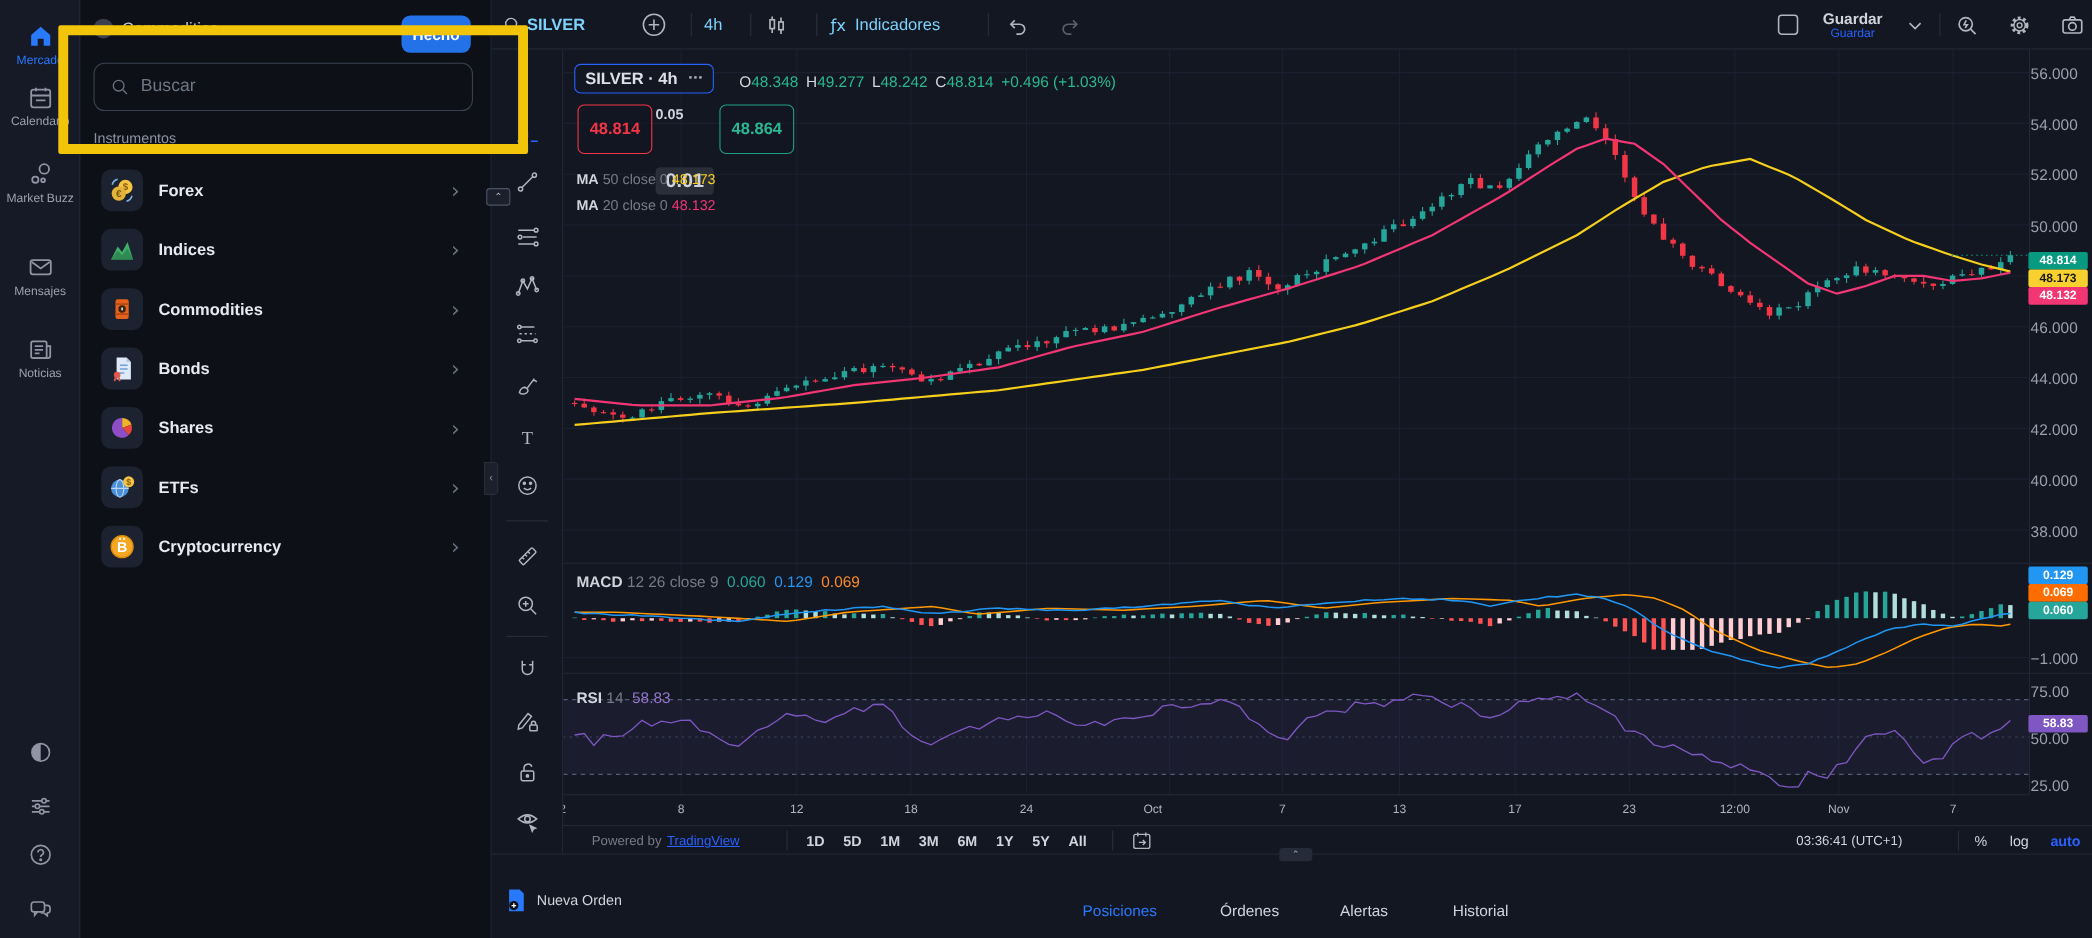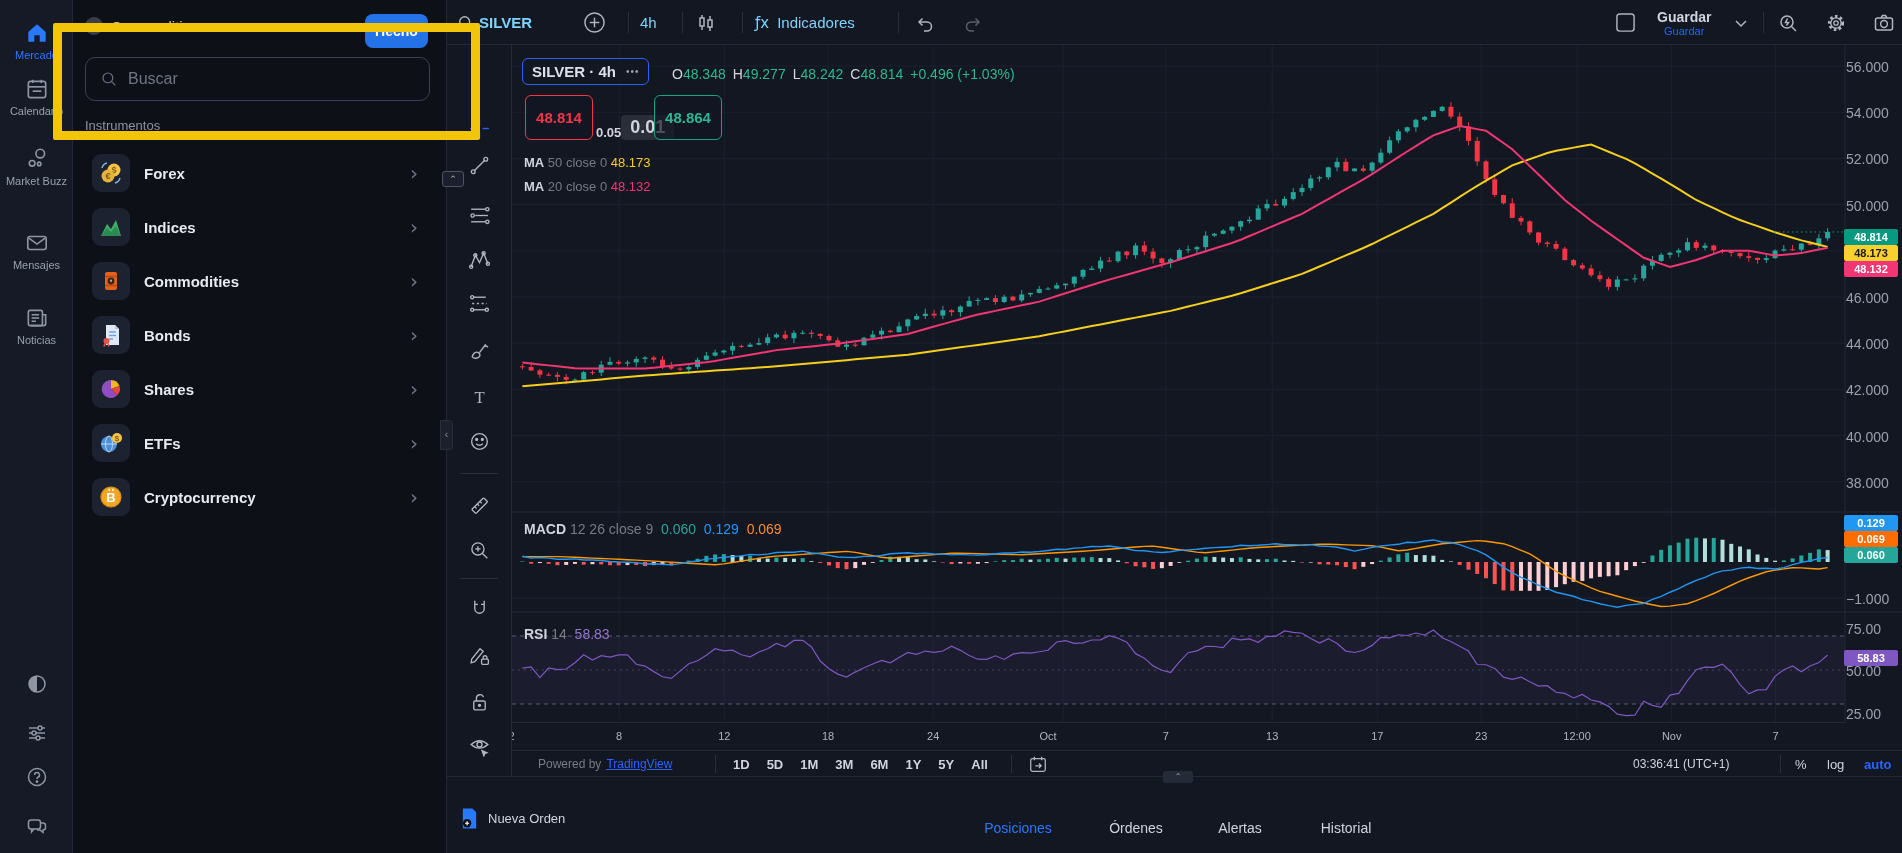--- a/index.html
+++ b/index.html
@@ -55,21 +55,21 @@
   #legend-pill .t { font-size:15px; font-weight:bold; color:#dde0e7; }
   #legend-pill .more { margin-left:10px; color:#9aa0ae; font-size:10px; letter-spacing:1px; }
   #ohlc-row { position:absolute; left:672px; top:66px; font-size:14px; z-index:7; }
   #ohlc-row .k { color:#d4d7de; }
   #ohlc-row .v { color:#2bb890; margin-right:7px; }
   #ohlc-row .chg { color:#2bb890; }
   #trade-cluster { position:absolute; left:525px; top:95px; display:flex; z-index:7; }
   .sell-btn,.buy-btn { width:68px; height:45px; border-radius:6px; display:flex; align-items:center; justify-content:center; font-size:15px; font-weight:bold; background:rgba(19,23,34,.7); cursor:pointer; }
   .sell-btn { border:1px solid #f23645; color:#f23645; }
   .buy-btn { border:1px solid #1d9f85; color:#2bb890; }
-  .spread-col { width:55px; display:flex; align-items:flex-end; margin:0 3px; }
+  .spread-col { width:55px; display:flex; flex-direction:column; align-items:flex-start; margin:0 3px;gap:37px; }
   .spread-top { font-size:13px; font-weight:bold; color:#d1d4dc; margin-top:1px; }
   .spread-pill { margin-top:4px; background:#2a2e39; border-radius:4px; font-size:18px; font-weight:bold; color:#d1d4dc; padding:2px 9px; }
   .ma-row { position:absolute; left:524px; font-size:13px; z-index:7; }
   .ma-row .n { color:#d1d4dc; font-weight:bold; }
   .ma-row .p { color:#787b86; }
   .ind-legend { position:absolute; left:524px; font-size:14px; z-index:7; }
   .ind-legend .n { color:#d1d4dc; font-weight:bold; }
   .ind-legend .p { color:#787b86; }
   #legend-collapse { position:absolute; left:442px; top:171px; width:22px; height:16px; border:1px solid #4c5366; border-radius:3px; background:#1b202c; color:#b2b5be; font-size:9px; text-align:center; line-height:14px; z-index:8; cursor:pointer; }
   #panel-collapse { position:absolute; left:440px; top:420px; width:13px; height:30px; background:#1b202c; border:1px solid #2a2e39; border-radius:0 4px 4px 0; color:#8b93a3; font-size:10px; text-align:center; line-height:28px; z-index:8; cursor:pointer; }

